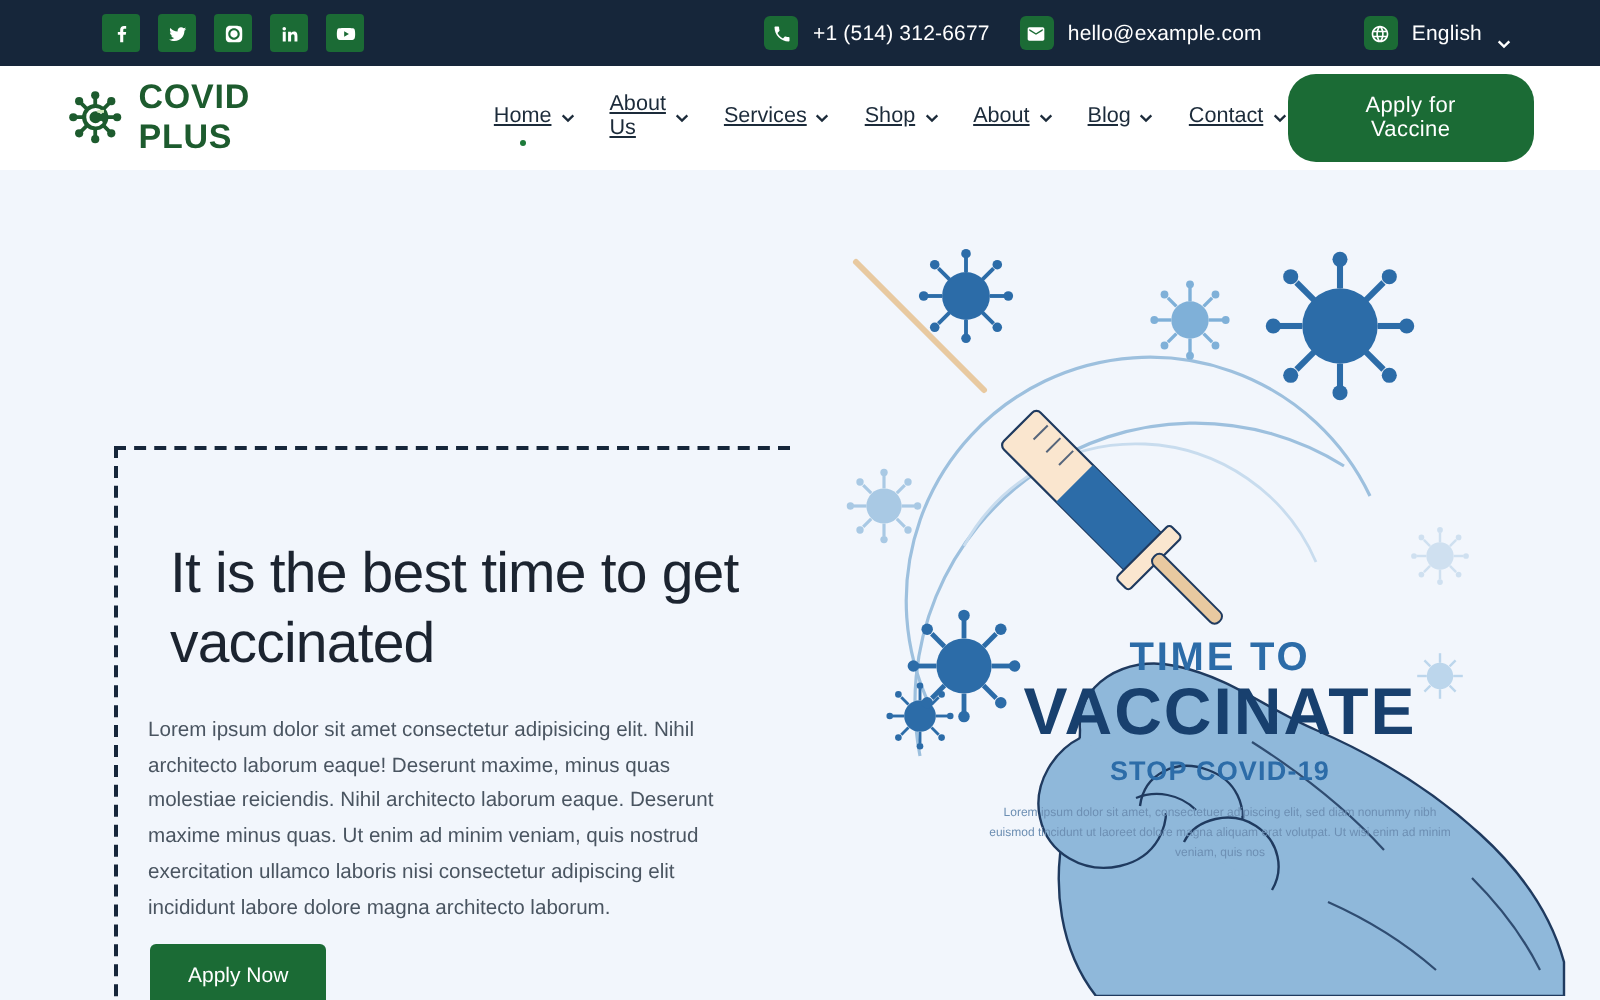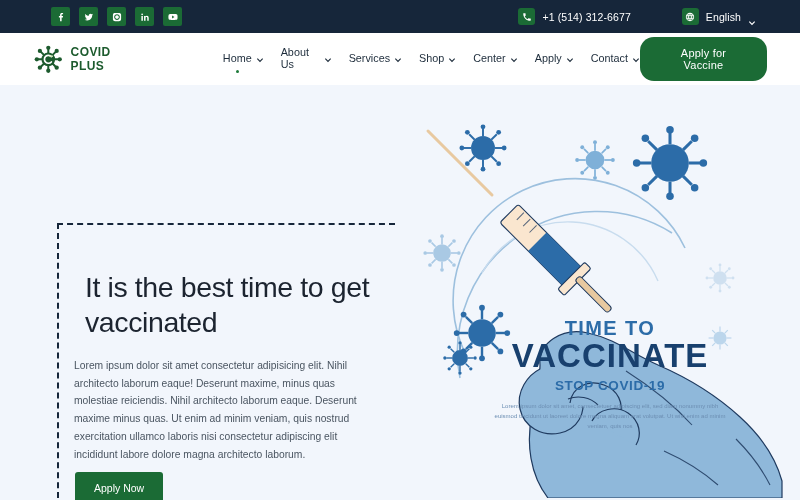--- a/index.html
+++ b/index.html
@@ -41,31 +41,32 @@
   .chev-w svg { width:8px; height:8px; stroke:#ffffff; fill:none; stroke-width:1.8; }
 
   
   .header {
     height:52px; background:#ffffff;
     display:flex; align-items:center; padding:0 33px;
   }
   .logo { display:flex; align-items:center; gap:7px; }
   .logo-mark { width:31px; height:31px; }
   .logo-txt {
-    font-size:12px; font-weight:bold; color:#1d5b2e;
+    font-size:17px; font-weight:bold; color:#1d5b2e;
     letter-spacing:.4px;
   }
   .nav {
     display:flex; align-items:center; gap:17px;
     margin-left:76px;
   }
   .nav-item {
     position:relative; display:flex; align-items:center; gap:4px;
     font-size:10.8px; color:#1c2b3a; font-weight:500; cursor:pointer;
     padding-bottom:2px;
+    text-decoration:underline;
   }
   .nav-item .cv { width:8px; height:8px; }
   .nav-item .cv svg { width:8px; height:8px; stroke:#1c2b3a; fill:none; stroke-width:1.7; }
   .nav-dot {
     position:absolute; left:13px; bottom:-7px;
     width:3.5px; height:3.5px; border-radius:50%; background:#1d7a3a;
   }
   .cta {
     margin-left:auto;
     background:#1b6b35; color:#ffffff;
@@ -158,20 +159,28 @@
 
     <div class="topright">
       <div class="ti">
         <span class="ti-badge">
           <svg viewBox="0 0 24 24">
               <path d="M20 15.5c-1.2 0-2.4-.2-3.6-.6-.3-.1-.7 0-1 .2l-2.2 2.2c-2.8-1.4-5.1-3.8-6.6-6.6l2.2-2.2c.3-.3.4-.7.2-1-.3-1.1-.5-2.3-.5-3.5 0-.6-.4-1-1-1H4c-.6 0-1 .4-1 1 0 9.4 7.6 17 17 17 .6 0 1-.4 1-1v-3.5c0-.6-.4-1-1-1z"></path>
             </svg>
         </span>
         <span class="ti-txt">+1 (514) 312-6677</span>
       </div>
+      <div class="ti">
+        <span class="ti-badge">
+          <svg viewBox="0 0 24 24">
+              <path d="M20 4H4c-1.1 0-2 .9-2 2v12c0 1.1.9 2 2 2h16c1.1 0 2-.9 2-2V6c0-1.1-.9-2-2-2zm0 4l-8 5-8-5V6l8 5 8-5v2z"></path>
+            </svg>
+        </span>
+        <span class="ti-txt">hello@example.com</span>
+      </div>
       <div class="lang-wrap">
         <span class="ti-badge">
           <svg viewBox="0 0 24 24">
               <path d="M12 2C6.5 2 2 6.5 2 12s4.5 10 10 10 10-4.5 10-10S17.5 2 12 2zm6.9 6h-2.9c-.3-1.3-.8-2.5-1.4-3.5 1.8.6 3.4 1.9 4.3 3.5zM12 4.1c.8 1.2 1.5 2.5 1.9 3.9h-3.8c.4-1.4 1.1-2.7 1.9-3.9zM4.3 14c-.2-.6-.3-1.3-.3-2s.1-1.4.3-2h3.4c-.1.7-.1 1.3-.1 2s0 1.3.1 2H4.3zm.8 2h2.9c.3 1.3.8 2.5 1.4 3.5-1.8-.6-3.3-1.9-4.3-3.5zm2.9-8H5.1c1-1.6 2.5-2.9 4.3-3.5C8.8 5.5 8.3 6.7 8 8zM12 19.9c-.8-1.2-1.5-2.5-1.9-3.9h3.8c-.4 1.4-1.1 2.7-1.9 3.9zm2.3-5.9H9.7c-.1-.7-.2-1.3-.2-2s.1-1.3.2-2h4.6c.1.7.2 1.3.2 2s-.1 1.3-.2 2zm.3 5.5c.6-1 1.1-2.2 1.4-3.5h2.9c-1 1.6-2.5 2.9-4.3 3.5zm1.7-5.5c.1-.7.1-1.3.1-2s0-1.3-.1-2h3.4c.2.6.3 1.3.3 2s-.1 1.4-.3 2h-3.4z"></path>
             </svg>
         </span>
         <span class="ti-txt">English</span>
         <span class="chev-w">
           <svg viewBox="0 0 12 12">
               <polyline points="2,4 6,8 10,4"></polyline>
@@ -233,27 +242,27 @@
               <polyline points="2,4 6,8 10,4"></polyline>
             </svg></span>
       </div>
       <div class="nav-item">
         <span>Shop</span>
         <span class="cv"><svg viewBox="0 0 12 12">
               <polyline points="2,4 6,8 10,4"></polyline>
             </svg></span>
       </div>
       <div class="nav-item">
-        <span>Center</span>
-        <span class="cv"><svg viewBox="0 0 12 12">
-              <polyline points="2,4 6,8 10,4"></polyline>
-            </svg></span>
-      </div>
-      <div class="nav-item">
-        <span>Apply</span>
+        <span>About</span>
+        <span class="cv"><svg viewBox="0 0 12 12">
+              <polyline points="2,4 6,8 10,4"></polyline>
+            </svg></span>
+      </div>
+      <div class="nav-item">
+        <span>Blog</span>
         <span class="cv"><svg viewBox="0 0 12 12">
               <polyline points="2,4 6,8 10,4"></polyline>
             </svg></span>
       </div>
       <div class="nav-item">
         <span>Contact</span>
         <span class="cv"><svg viewBox="0 0 12 12">
               <polyline points="2,4 6,8 10,4"></polyline>
             </svg></span>
       </div>

